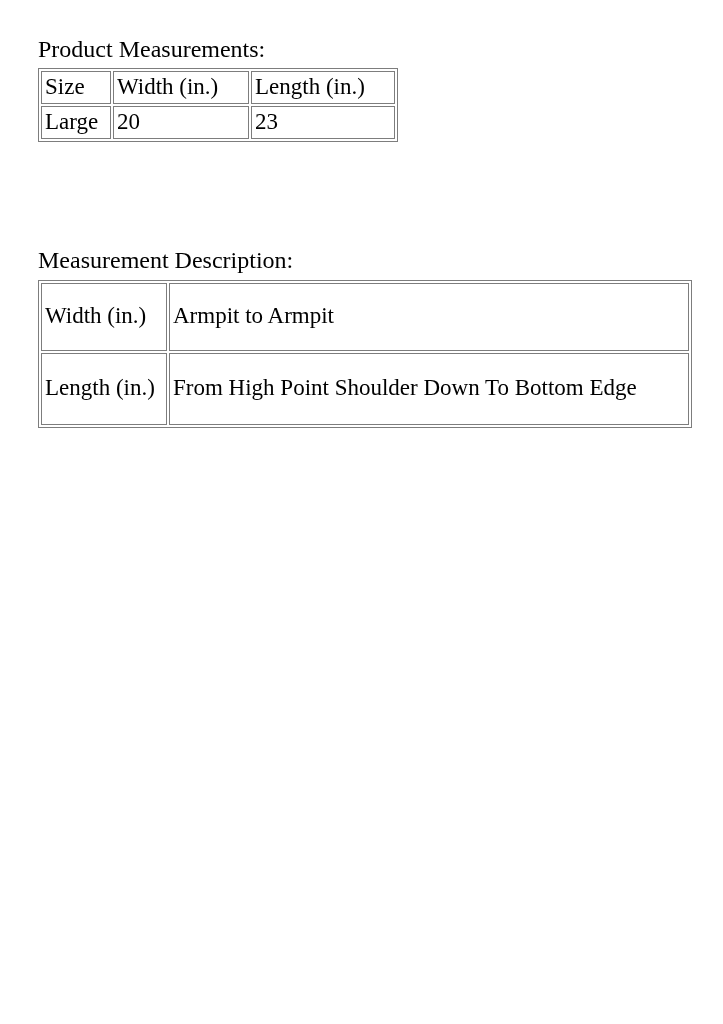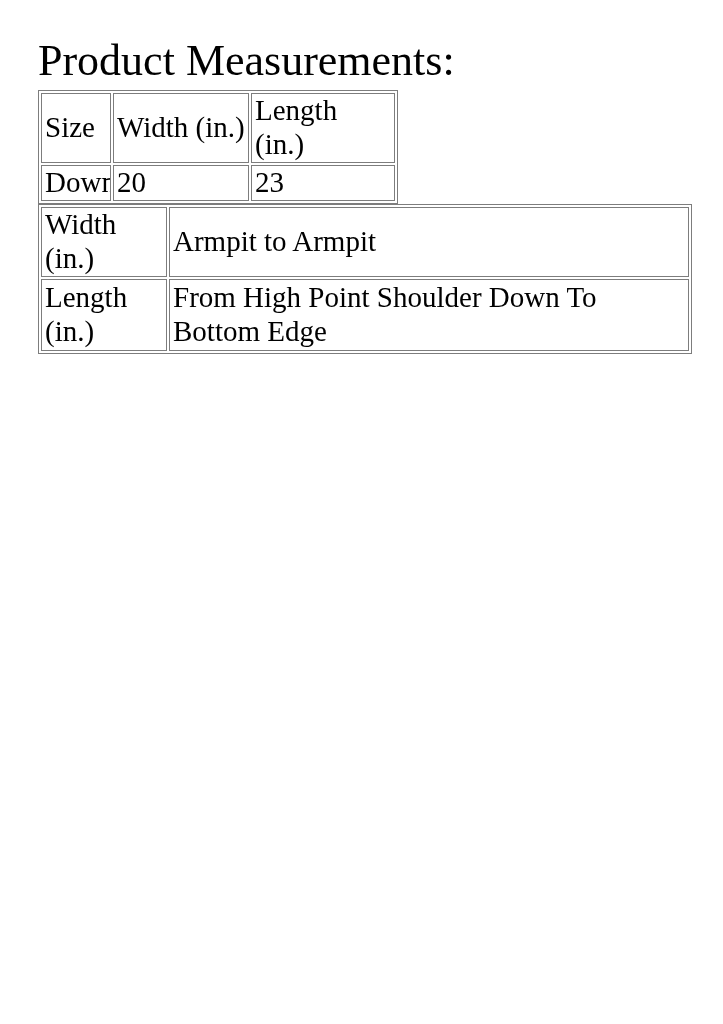--- a/index.html
+++ b/index.html
@@ -11,38 +11,38 @@
     width: 723px;
     height: 1024px;
     font-family: "Liberation Serif", "DejaVu Serif", serif;
     color: #000000;
     overflow: hidden;
   }
   .page {
     padding: 36px 0 0 38px;
   }
   .heading {
-    font-size: 44px;
+    font-size: 24px;
     font-weight: 400;
     margin: 0;
     line-height: 1.12;
     white-space: nowrap;
   }
   .heading.first {
     margin-bottom: 5px;
   }
   .heading.second {
     margin-top: 105px;
     margin-bottom: 6px;
   }
   table.doc-table {
     border-collapse: separate;
     border-spacing: 2px;
     border: 1px solid #7d7d7d;
-    font-size: 29px;
+    font-size: 23px;
     line-height: 1.17;
     table-layout: fixed;
   }
   table.doc-table td {
     border: 1px solid #7d7d7d;
     padding: 0 3px;
     vertical-align: middle;
     text-align: left;
     font-weight: 400;
     overflow: hidden;
@@ -69,27 +69,28 @@
   <h1 class="heading first">Product Measurements:</h1>
 
   <table class="doc-table" id="measurements-table">
     <tbody>
       <tr>
         <td class="col-size">Size</td>
         <td class="col-width">Width (in.)</td>
         <td class="col-length">Length (in.)</td>
       </tr>
       <tr>
-        <td class="col-size">Down</td>
+        <td class="col-size">Large</td>
         <td class="col-width">20</td>
         <td class="col-length">23</td>
       </tr>
     </tbody>
   </table>
 
+  <h1 class="heading second">Measurement Description:</h1>
 
   <table class="doc-table" id="description-table">
     <tbody>
       <tr class="row-width">
         <td class="col-label">Width (in.)</td>
         <td class="col-desc">Armpit to Armpit</td>
       </tr>
       <tr class="row-length">
         <td class="col-label">Length (in.)</td>
         <td class="col-desc">From High Point Shoulder Down To Bottom Edge</td>

